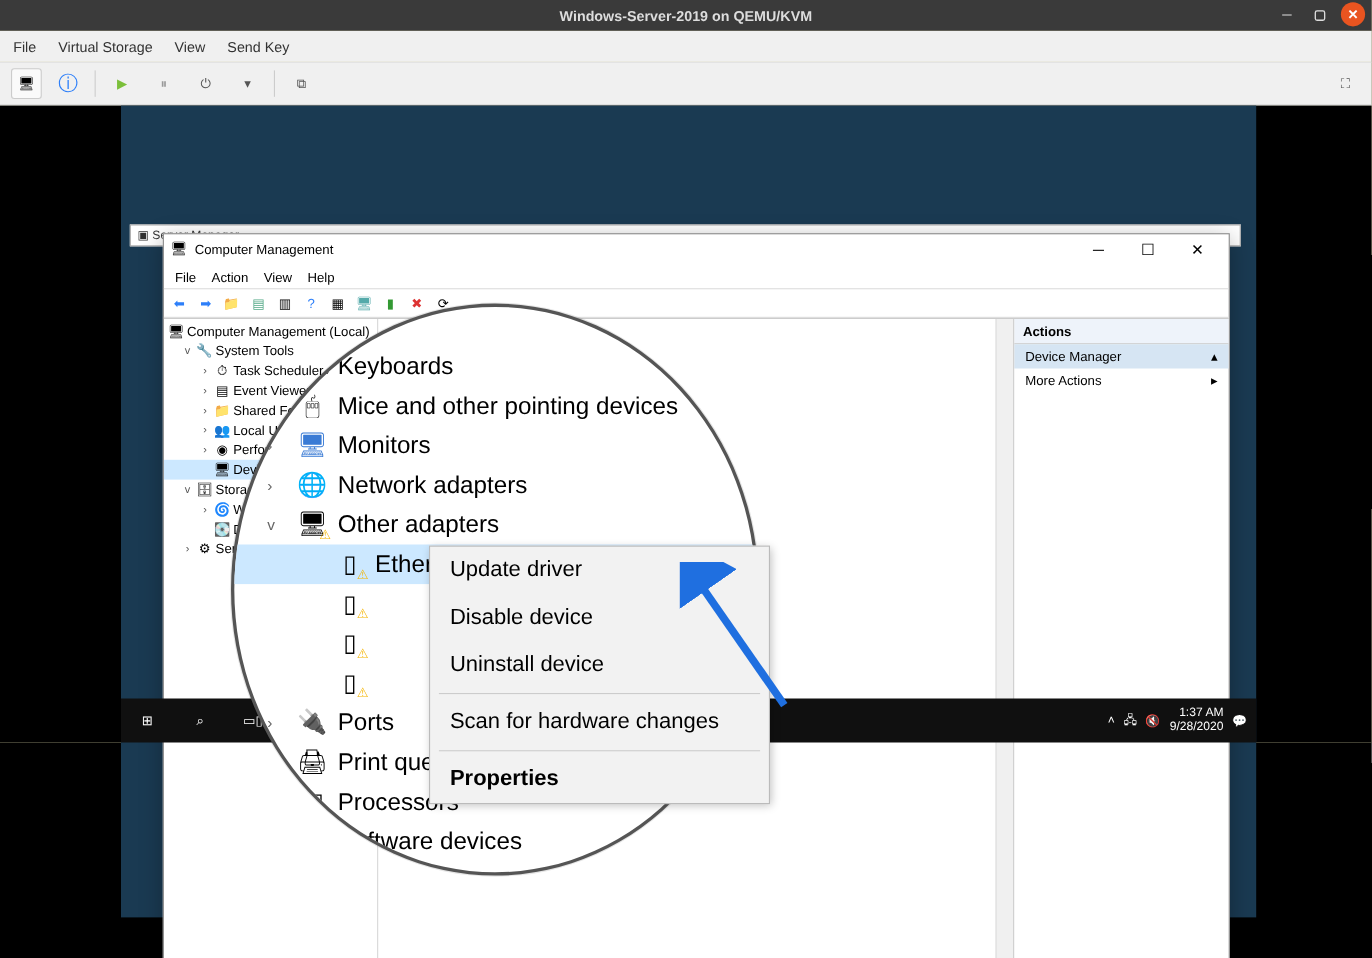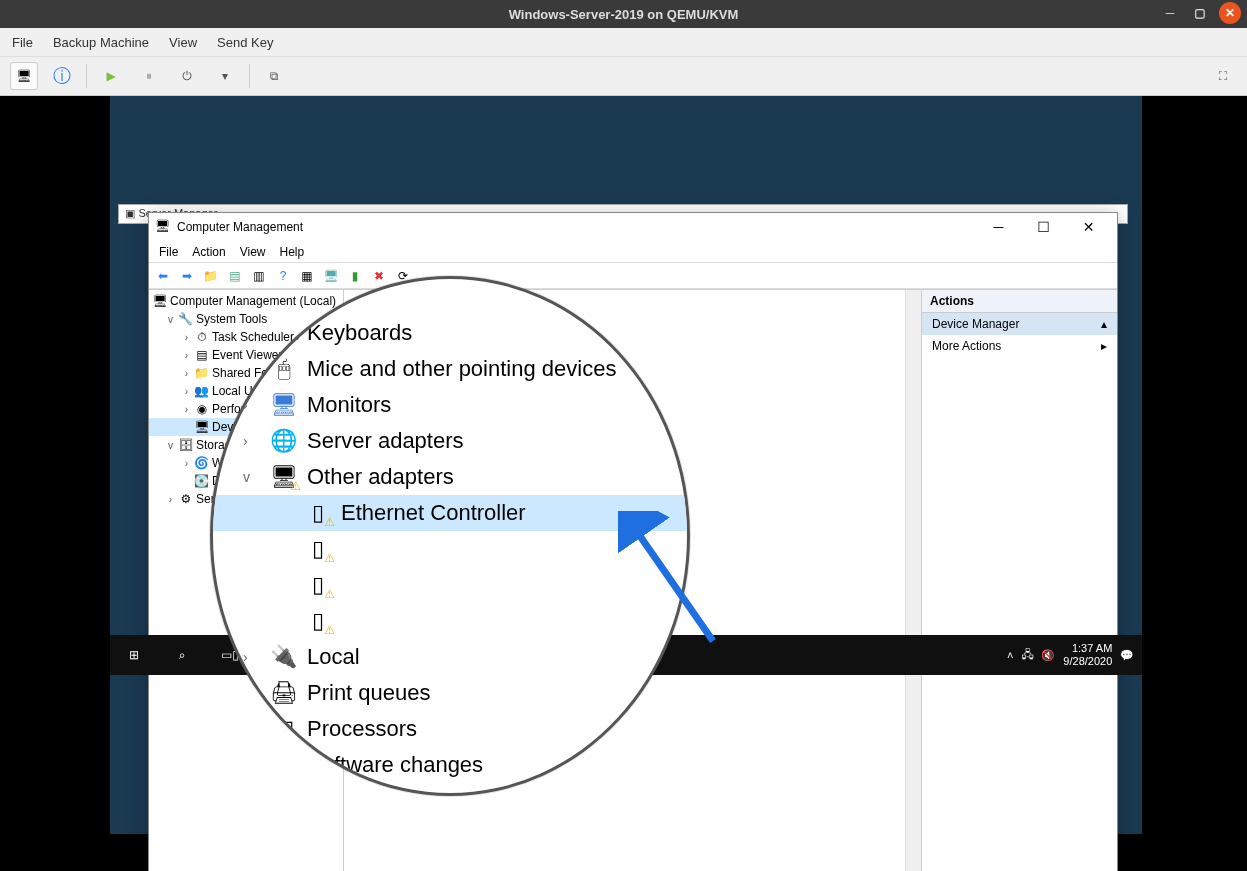--- a/index.html
+++ b/index.html
@@ -85,21 +85,21 @@
   <div class="vm-titlebar">
     <span>Windows-Server-2019 on QEMU/KVM</span>
     <div class="vm-titlebuttons">
       <div class="vm-tbtn">─</div>
       <div class="vm-tbtn">▢</div>
       <div class="vm-tbtn close">✕</div>
     </div>
   </div>
   <div class="vm-menubar">
     <span>File</span>
-    <span>Backup Machine</span>
+    <span>Virtual Storage</span>
     <span>View</span>
     <span>Send Key</span>
   </div>
   <div class="vm-toolbar">
     <div class="vm-tool">
         <span>🖥</span>
       </div>
     <div class="vm-tool noborder">
         <span style="color:#2d7ff9;font-size:18px;">ⓘ</span>
       </div>
@@ -284,21 +284,21 @@
             <span>Mice and other pointing devices</span>
           </div>
         <div class="dev-row">
             <span class="chev">›</span>
             <span class="dev-icon" style="color:#3a7bd5;">🖥</span>
             <span>Monitors</span>
           </div>
         <div class="dev-row">
             <span class="chev">›</span>
             <span class="dev-icon">🌐</span>
-            <span>Server adapters</span>
+            <span>Network adapters</span>
           </div>
         <div class="dev-row">
             <span class="chev">v</span>
             <span class="dev-icon warn-badge">🖥</span>
             <span>Other adapters</span>
           </div>
         <div class="dev-row child sel">
             <span class="dev-icon warn-badge">▯</span>
             <span>Ethernet Controller</span>
           </div>
@@ -310,44 +310,53 @@
             <span class="dev-icon warn-badge">▯</span>
             <span style="visibility:hidden;">PCI Device</span>
           </div>
         <div class="dev-row child">
             <span class="dev-icon warn-badge">▯</span>
             <span style="visibility:hidden;">PCI Simple Communications Controller</span>
           </div>
         <div class="dev-row">
             <span class="chev">›</span>
             <span class="dev-icon">🔌</span>
-            <span>Local</span>
+            <span>Ports</span>
           </div>
         <div class="dev-row">
             <span class="chev">›</span>
             <span class="dev-icon">🖨</span>
             <span>Print queues</span>
           </div>
         <div class="dev-row">
             <span class="chev">›</span>
             <span class="dev-icon">▣</span>
             <span>Processors</span>
           </div>
         <div class="dev-row">
             <span class="chev">›</span>
             <span class="dev-icon">▦</span>
-            <span>Software changes</span>
+            <span>Software devices</span>
           </div>
         <div class="dev-row no-chev">
             <span class="dev-icon">🔊</span>
             <span>Sound, video and game controllers</span>
           </div>
       </div>
     </div>
 
+    <div class="ctxmenu">
+      <div class="ctx-item first">Update driver</div>
+      <div class="ctx-item">Disable device</div>
+      <div class="ctx-item">Uninstall device</div>
+      <div class="ctx-sep"></div>
+      <div class="ctx-item">Scan for hardware changes</div>
+      <div class="ctx-sep"></div>
+      <div class="ctx-item bold">Properties</div>
+    </div>
 
     <svg class="arrow" width="120" height="140">
       <defs>
           <marker id="ah" markerWidth="10" markerHeight="10" refX="2" refY="5" orient="auto">
             <path d="M0,0 L10,5 L0,10 z" fill="#1f6fe0"></path>
           </marker>
         </defs>
       <line x1="95" y1="130" x2="15" y2="15" stroke="#1f6fe0" stroke-width="7" marker-end="url(#ah)"></line>
     </svg>
 

